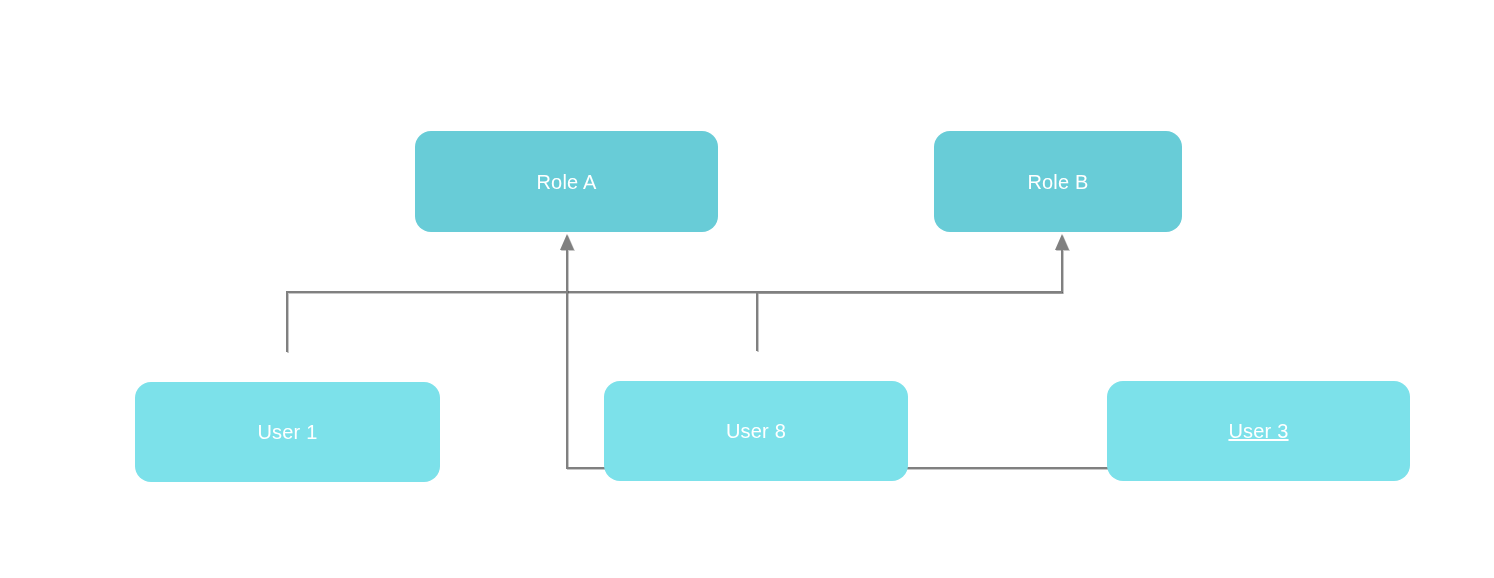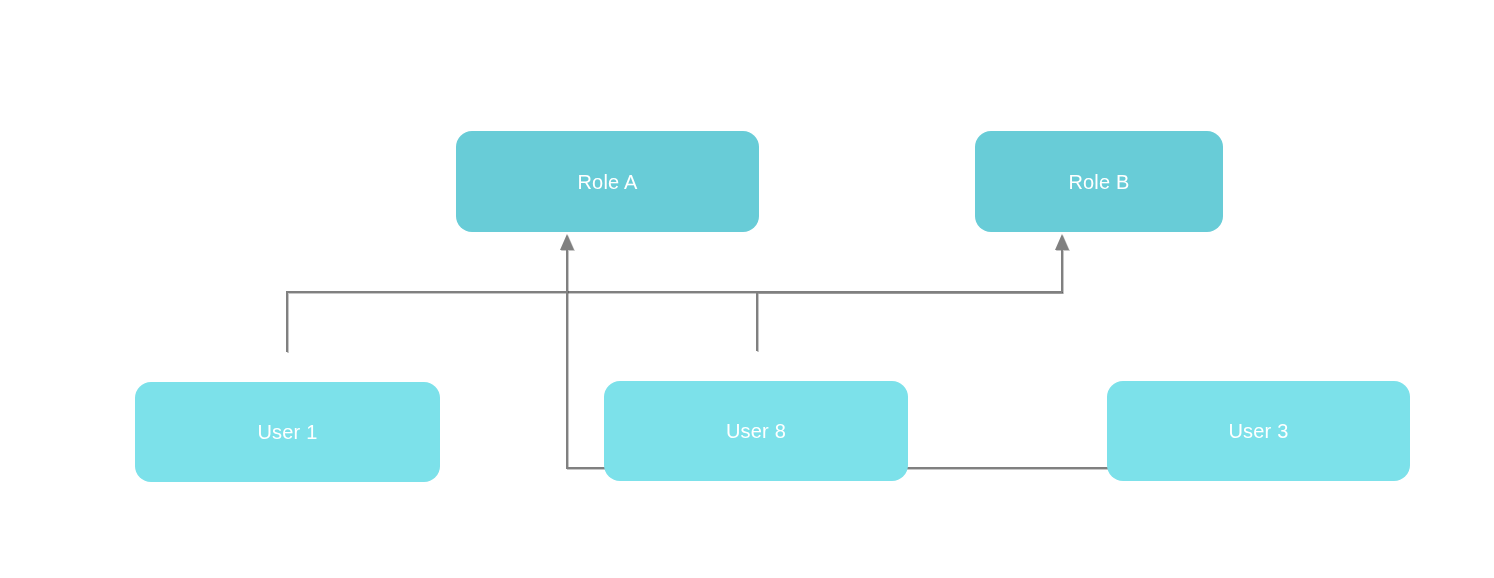--- a/index.html
+++ b/index.html
@@ -43,28 +43,28 @@
     display: flex;
     align-items: center;
     justify-content: center;
     border-radius: 16px;
     color: var(--label-text, #ffffff);
     font-size: 20px;
     line-height: 1;
     letter-spacing: 0.2px;
     user-select: none;
   }
-  .node.role { background: var(--role-fill, #68ccd7); margin-left: 41px; }
+  .node.role { background: var(--role-fill, #68ccd7); }
   .node.user { background: var(--user-fill, #7ce1ea); margin-top: 30px; }
 
   .node.role-a { left: 415px; top: 131px; width: 303px; height: 101px; }
   .node.role-b { left: 934px; top: 131px; width: 248px; height: 101px; }
   .node.user-1 { left: 135px; top: 352px; width: 305px; height: 100px; }
   .node.user-2 { left: 604px; top: 351px; width: 304px; height: 100px; }
-  .node.user-3 { left: 1107px; top: 351px; width: 303px; height: 100px; }
+  .node.user-3 { left: 1107px; top: 351px; width: 303px; height: 100px; text-decoration: underline; }
 
   .node .label { pointer-events: none; }
 </style>
 </head>
 <body>
 
 <div class="stage">
 
   <svg class="edges-layer" viewBox="0 0 1494 578" xmlns="http://www.w3.org/2000/svg">
 

